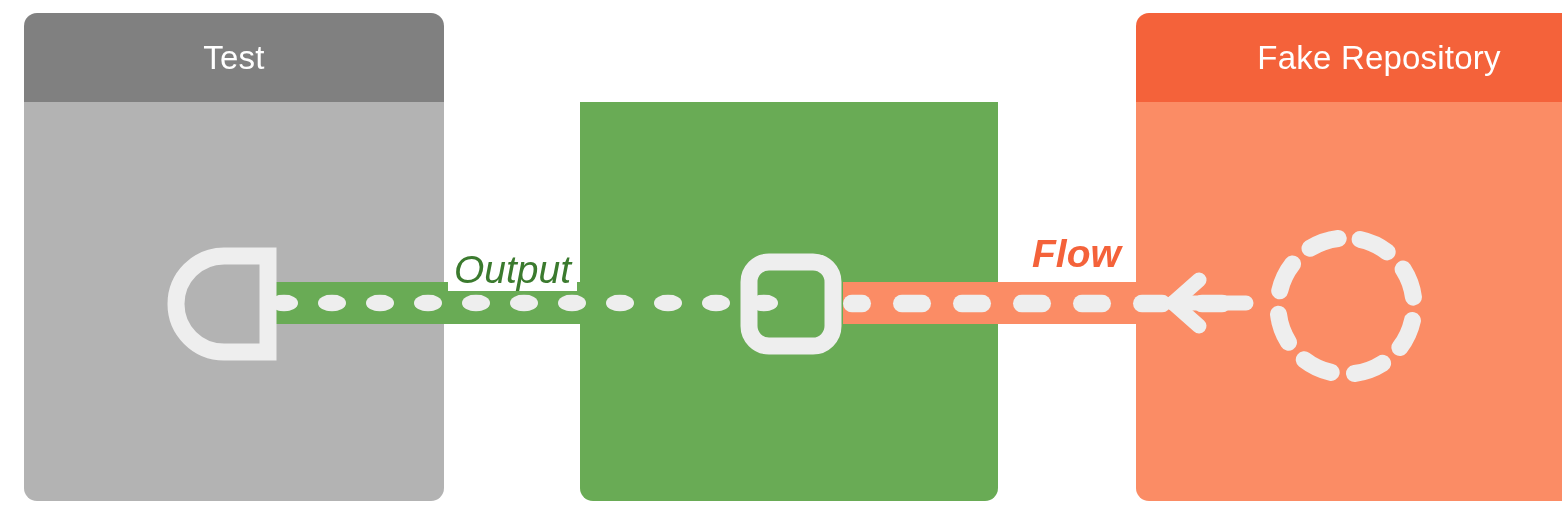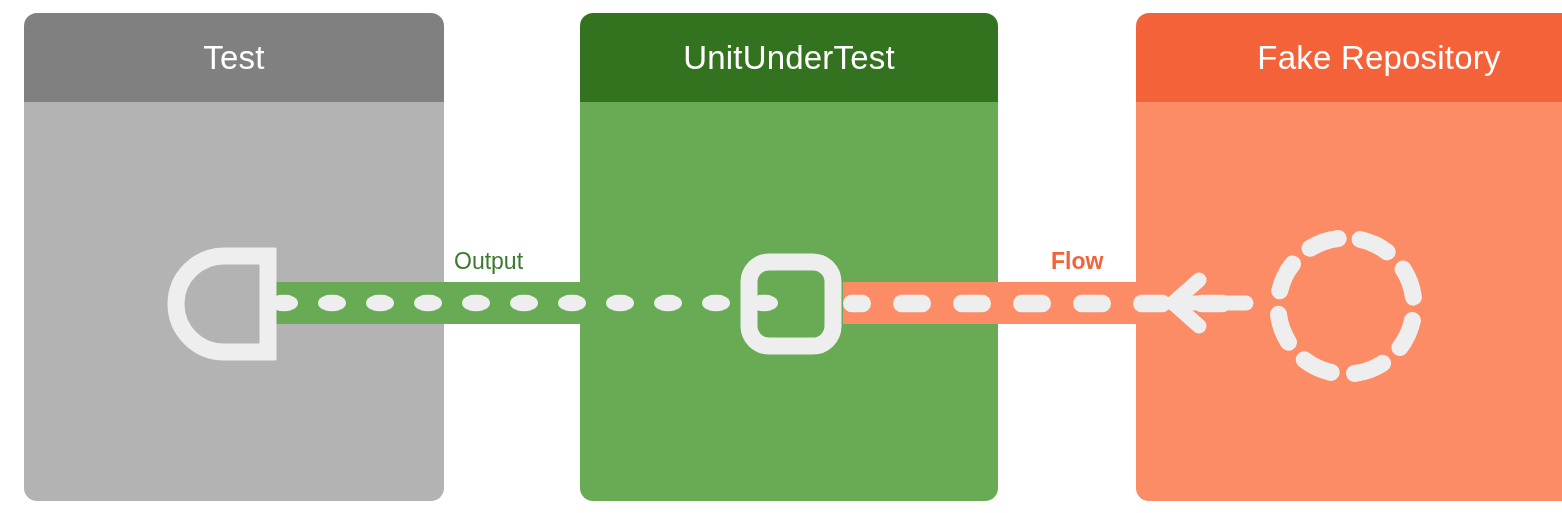--- a/index.html
+++ b/index.html
@@ -81,38 +81,38 @@
     right: 0;
     transform: translateY(-50%);
     height: 17px;
     display: flex;
     align-items: center;
   }
 
   
   .edge-label {
     position: absolute;
-    font-size: 23px;
+    font-size: 39px;
     line-height: 1;
     white-space: nowrap;
     background: #ffffff;
     padding: 2px 6px;
+    font-style: italic;
   }
   #label-output {
     left: 448px;
     top: 248px;
     color: #3b7a2e;
     font-weight: 400;
   }
   #label-flow {
     left: 1026px;
-    top: 248px;
+    top: 232px;
     color: #f4623a;
     font-weight: 700;
-    margin-left: 19px;
   }
 
   
   .icon-abs { position: absolute; }
   #icon-socket      { left: 172px;  top: 250px;  width: 104px; height: 108px; }
   #icon-port-square { left: 740px;  top: 253px;  width: 102px; height: 102px; }
   #icon-arrow-left  { left: 1161px; top: 272px;  width: 92px;  height: 62px; }
   #icon-dashed-ring { left: 1262px; top: 222px;  width: 168px; height: 168px; }
 
   .icon-abs svg { display: block; width: 100%; height: 100%; overflow: visible; }
@@ -123,23 +123,20 @@
 <div id="stage">
 
   <div class="panel" id="panel-test">
     <div class="panel-header" style="background:#808080">
       <span class="panel-title">Test</span>
     </div>
     <div class="panel-body" style="background:#b3b3b3"></div>
   </div>
 
   <div class="panel" id="panel-uut">
-    <div class="panel-header" style="background:#33721f">
-      <span class="panel-title">UnitUnderTest</span>
-    </div>
     <div class="panel-body" style="background:#69ab55"></div>
   </div>
 
   <div class="panel" id="panel-fakerepo">
     <div class="panel-header" style="background:#f4623a">
       <span class="panel-title">Fake Repository</span>
     </div>
     <div class="panel-body" style="background:#fb8c65"></div>
   </div>
 

